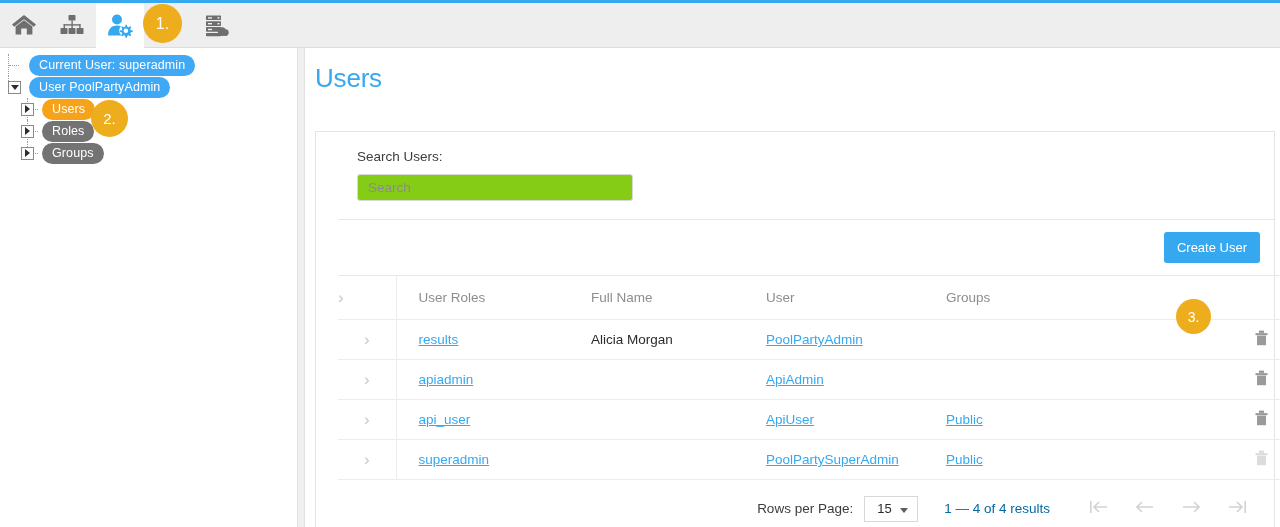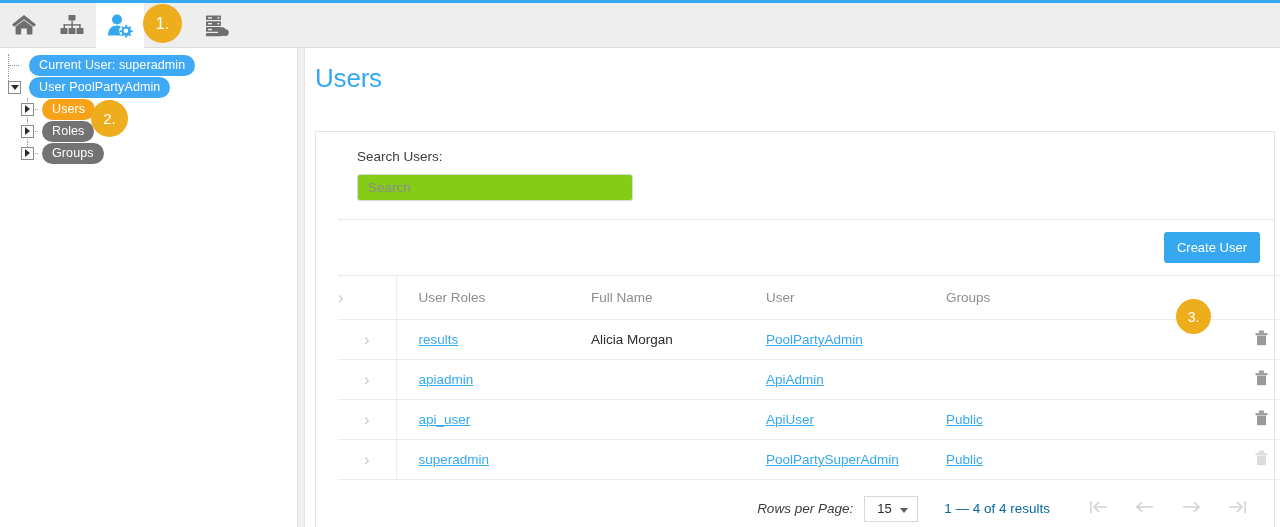--- a/index.html
+++ b/index.html
@@ -217,21 +217,21 @@
   .cell-act { text-align: right; padding-right: 17px; position: relative; }
   .trash { cursor: pointer; vertical-align: middle; }
 
   
   .pager {
     height: 57px;
     display: flex; align-items: center; justify-content: flex-end;
     padding-right: 14px;
     font-size: 13.5px; color: #3c3c3c;
   }
-  .rows-label { margin-right: 11px; font-style: italic; }
+  .rows-label { margin-right: 11px; }
   .select-box {
     position: relative;
     width: 54px; height: 26px;
     border: 1px solid #d8d8d8;
     background: #fff;
     display: flex; align-items: center;
     font-size: 13px; color: #2b2b2b;
     cursor: pointer;
   }
   .select-box .val { padding-left: 12px; }

